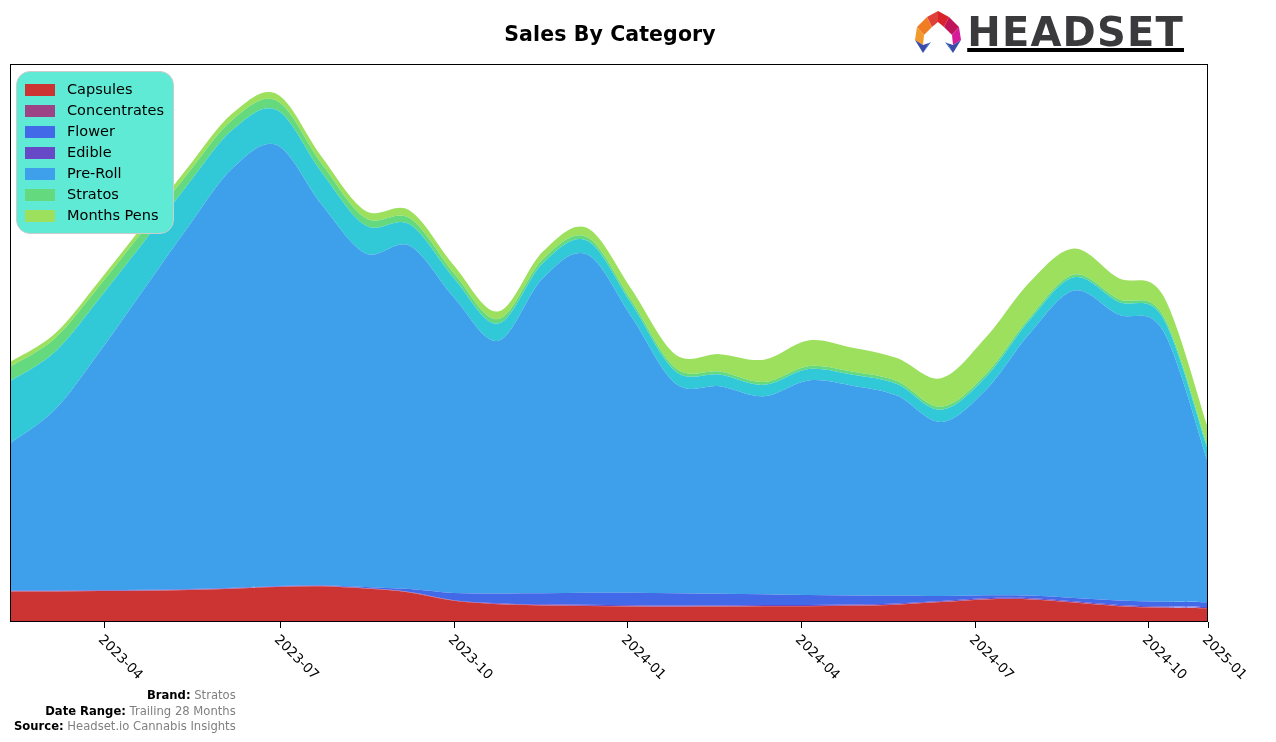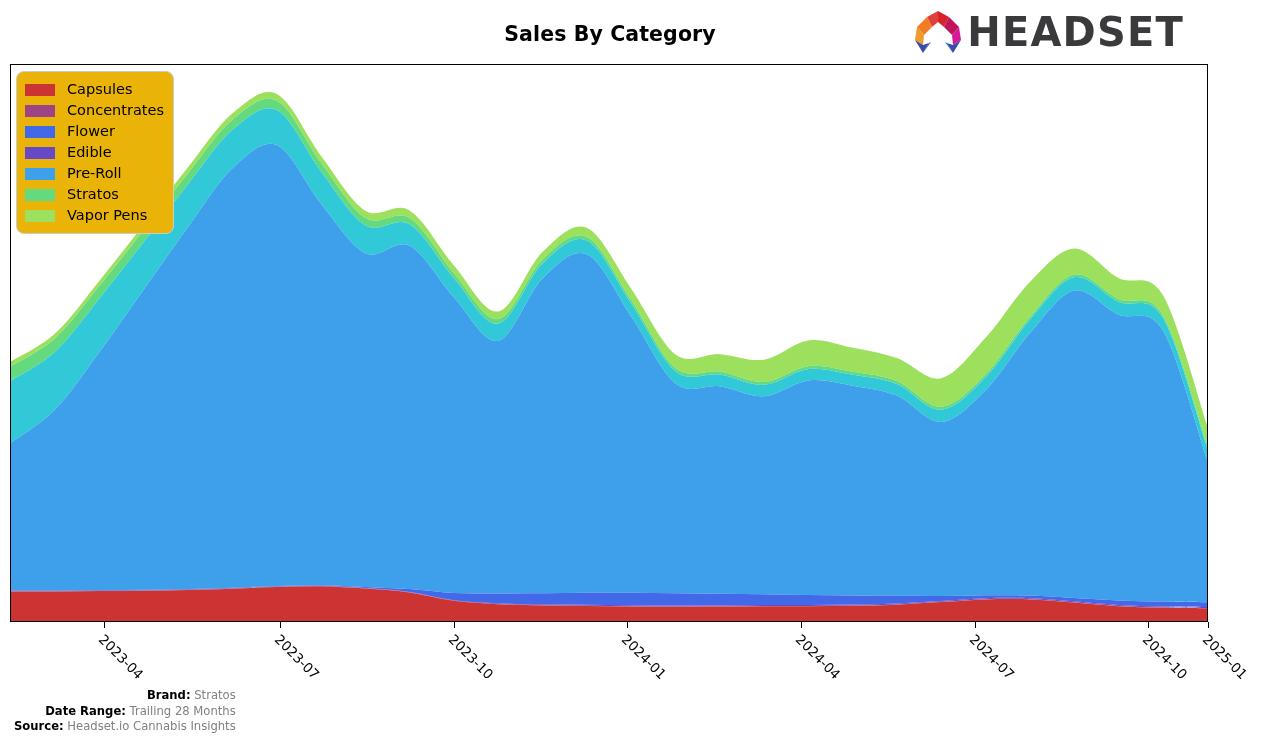--- a/index.html
+++ b/index.html
@@ -32,20 +32,21 @@
     letter-spacing: 0.1px;
     color: #000000;
     transform: translateY(-50%);
   }
   #brand-logo {
     position: absolute;
     right: 8px; top: 8px;
     display: flex;
     align-items: center;
     height: 48px;
+    text-decoration: underline;
   }
   #brand-logo .logo-mark { display: block; }
   #brand-logo .logo-word {
     font-size: 40px;
     font-weight: bold;
     letter-spacing: 1.2px;
     color: #3a3a3c;
     line-height: 1;
   }
 
@@ -62,23 +63,23 @@
     position: absolute;
     left: 0; top: 0;
     width: 100%; height: 100%;
     display: block;
   }
 
   
   #legend {
     position: absolute;
     left: 16px; top: 71px;
-    background: #eab308;
+    background: #5eead4;
     border: 1px solid #cccccc;
-    border-radius: 8px;
+    border-radius: 14px;
     padding: 7px 9px 7px 8px;
     z-index: 5;
     box-sizing: border-box;
   }
   .legend-row {
     display: flex;
     align-items: center;
     height: 21px;
   }
   .legend-swatch {
@@ -189,21 +190,21 @@
     <div class="legend-row">
       <span class="legend-swatch" style="background: rgb(62, 160, 234);"></span>
       <span class="legend-label">Pre-Roll</span>
     </div>
     <div class="legend-row">
       <span class="legend-swatch" style="background: rgb(101, 217, 126);"></span>
       <span class="legend-label">Stratos</span>
     </div>
     <div class="legend-row">
       <span class="legend-swatch" style="background: rgb(157, 224, 94);"></span>
-      <span class="legend-label">Vapor Pens</span>
+      <span class="legend-label">Months Pens</span>
     </div>
   </div>
 
 <div id="x-axis">
     <div class="tick-mark" style="left: 94.2826px;"></div>
     <div class="tick-label" style="left: 97.2826px;">2023-04</div>
     <div class="tick-mark" style="left: 269.909px;"></div>
     <div class="tick-label" style="left: 272.909px;">2023-07</div>
     <div class="tick-mark" style="left: 443.619px;"></div>
     <div class="tick-label" style="left: 446.619px;">2023-10</div>

